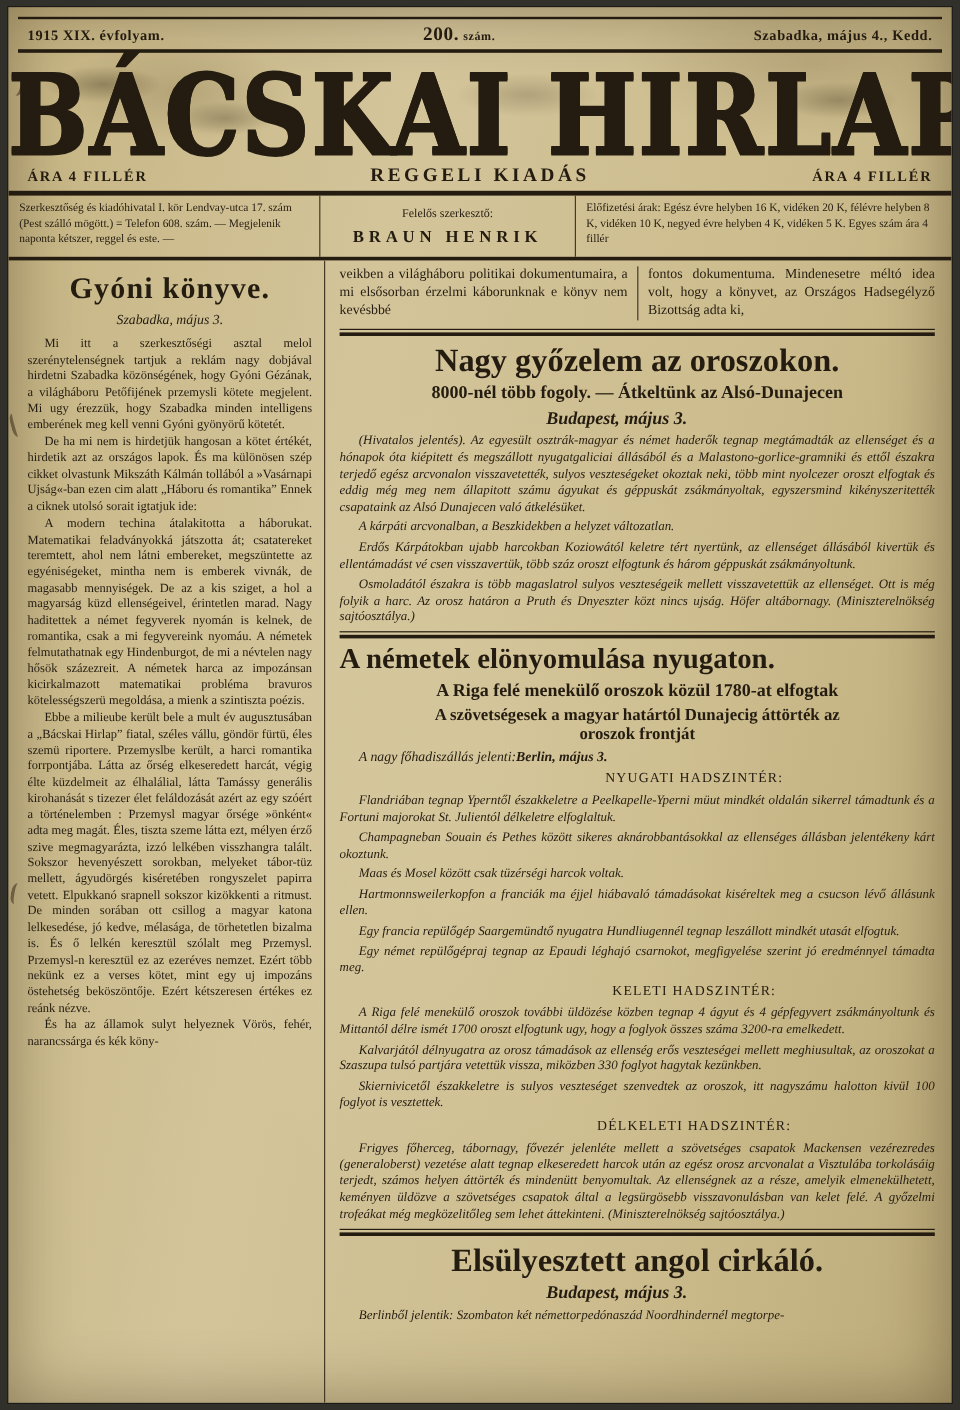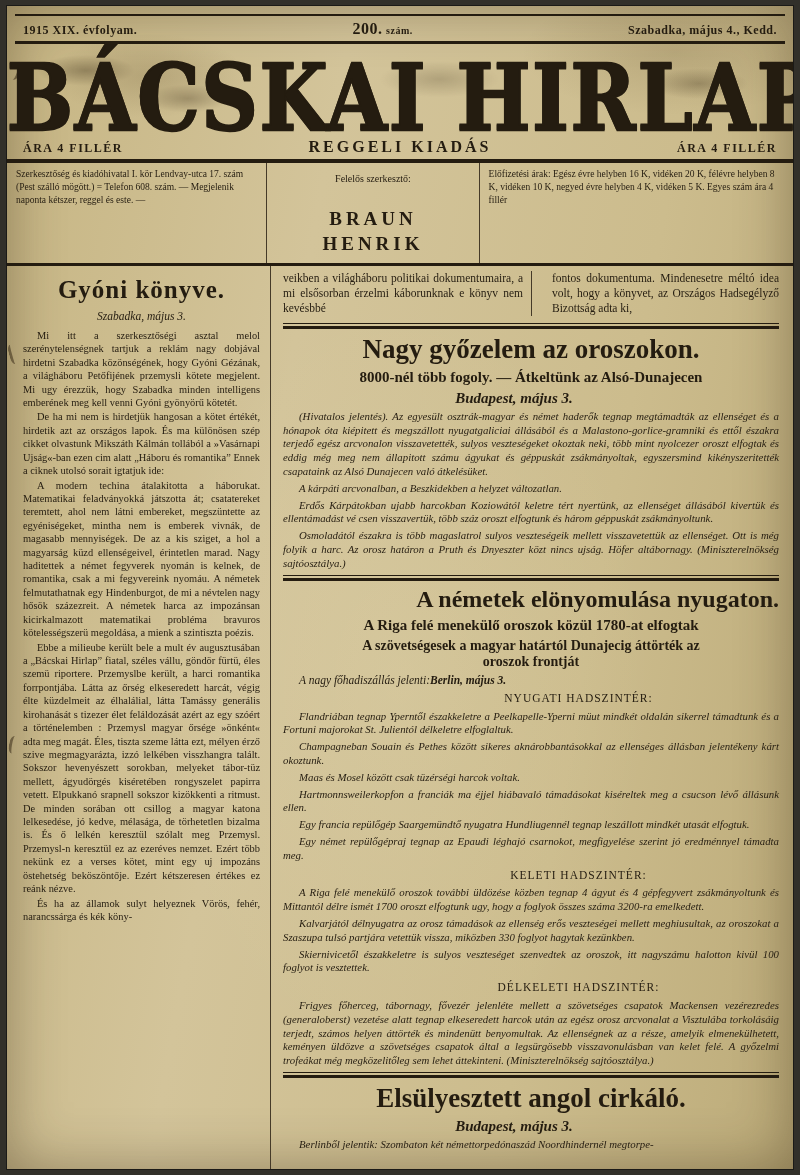--- a/index.html
+++ b/index.html
@@ -59,41 +59,41 @@
   .price { font-size:12px; letter-spacing:1.5px; }
   .edition { font-size:16px; letter-spacing:3px; }
 
   .infobar { display:flex; border-bottom:3px solid var(--ink,#241c10); }
   .infobox { padding:5px 9px 6px; font-size:9.5px; line-height:1.35; }
   .infobox + .infobox { border-left:1px solid #453a28; }
   .infobox.left  { width:33%; }
   .infobox.center{ width:27%; text-align:center; }
   .infobox.right { width:40%; }
   .editor-label { font-size:10px; margin-top:4px; }
-  .editor-name  { font-weight:bold; font-size:19px; letter-spacing:4px; margin-top:20px; }
+  .editor-name  { font-weight:bold; font-size:14px; letter-spacing:4px; margin-top:4px; }
 
   .columns { flex:1; display:flex; overflow:hidden; }
   .col-left {
     width:264px; padding:8px 10px 16px 16px;
     border-right:1px solid #453a28; overflow:hidden;
   }
   .col-right { flex:1; padding:5px 14px 0 12px; overflow:hidden; }
 
   .article-title { text-align:center; font-size:25px; font-weight:bold; letter-spacing:1px; margin:2px 0 6px; }
   .dateline-center { text-align:center; font-style:italic; font-size:11.5px; margin-bottom:7px; }
   .col-left .body p { font-size:10.4px; line-height:1.29; text-align:justify; text-indent:14px; margin-bottom:1px; }
 
   .continuation { display:flex; padding-bottom:3px; }
   .cont-col { width:50%; font-size:11.5px; line-height:1.3; text-align:justify; padding-right:8px; }
-  .cont-col + .cont-col { border-left:1px solid #453a28; padding-left:20px; padding-right:0; }
+  .cont-col + .cont-col { border-left:1px solid #453a28; padding-left:8px; padding-right:0; }
 
   .rule { border:0; border-top:1px solid var(--ink,#241c10); border-bottom:3px solid var(--ink,#241c10); height:6px; margin:4px 0 5px; }
 
   .headline-1 { text-align:center; font-size:27px; font-weight:bold; margin:2px 0 4px; }
-  .headline-2 { text-align:right; font-size:24px; font-weight:bold; margin:2px 0 4px; }
+  .headline-2 { text-align:left; font-size:24px; font-weight:bold; margin:2px 0 4px; }
   .subhead    { text-align:center; font-size:15px; font-weight:bold; margin-bottom:4px; }
   .subhead2   { text-align:center; font-size:14px; font-weight:bold; margin:0 60px 4px; line-height:1.15; }
   .dateline-right { text-align:center; font-size:15px; font-weight:bold; font-style:italic; padding-right:34px; margin-bottom:3px; }
 
   .warbody p { font-style:italic; font-size:10.8px; line-height:1.28; text-align:justify; text-indent:16px; margin-bottom:3px; }
   .warbody p.hadszinter {
     font-style:normal; text-indent:0; text-align:center; padding-left:95px;
     font-size:11.5px; letter-spacing:1px; margin:5px 0 4px;
   }
   .lead-row { display:flex; justify-content:flex-start; font-size:11.5px; margin:2px 0; }

